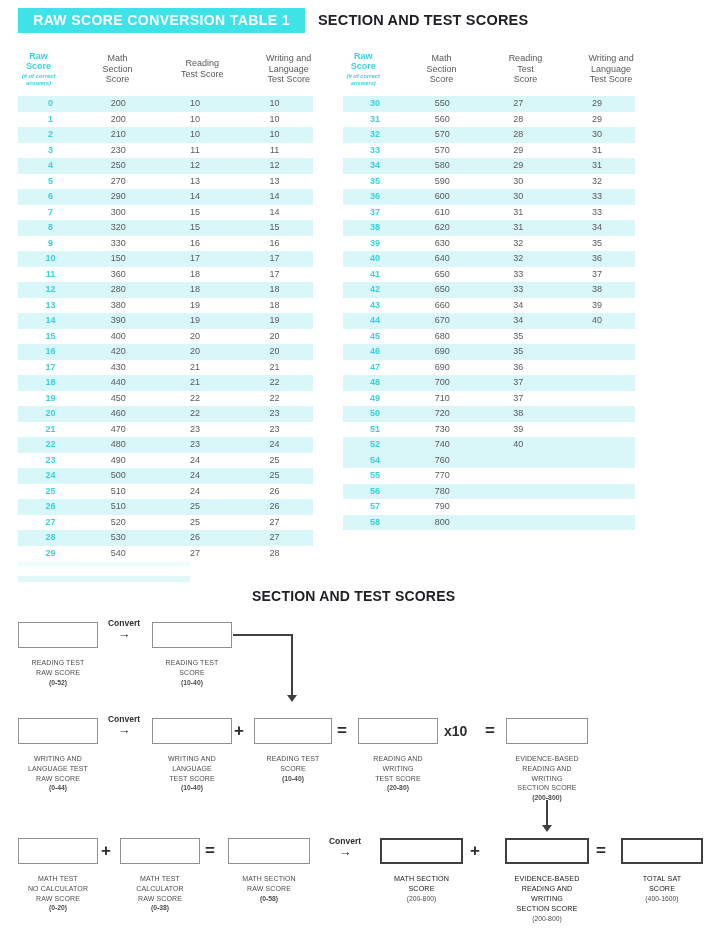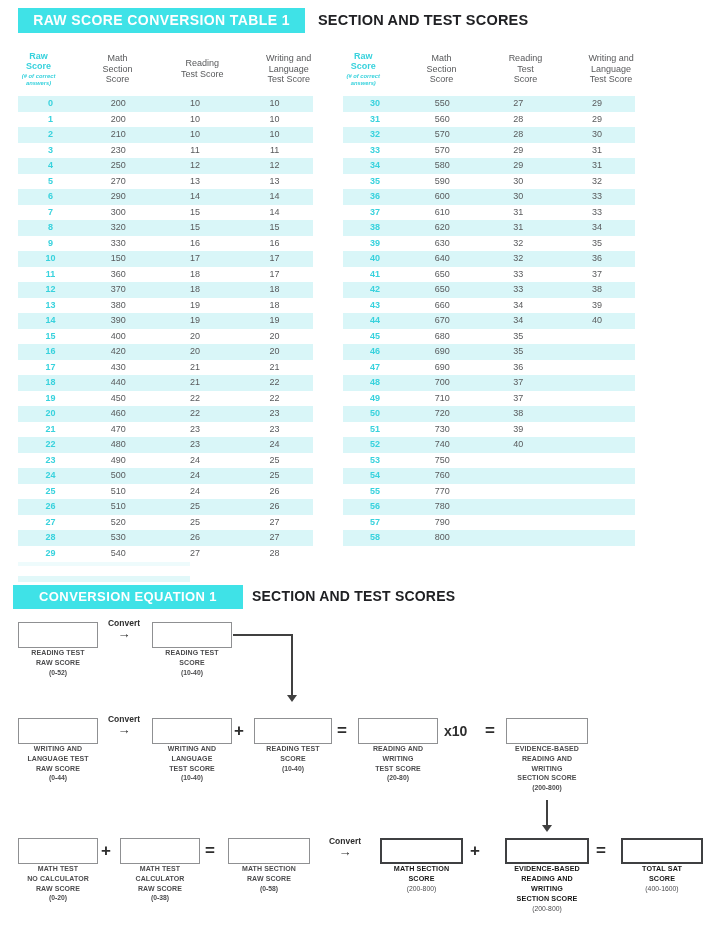--- a/index.html
+++ b/index.html
@@ -26,21 +26,21 @@
   .trow{display:flex;height:15.5px;line-height:15.5px;font-size:9px;color:#595A5C;text-align:center;}
   .trow.stripe{background:#D9F6F8;}
   .tc{display:block;}
   .tc0{width:22%;color:#38D2DD;font-weight:bold;}
   .tc1{width:24%;}.tc2{width:28%;}.tc3{width:26%;}
   .artifact{position:absolute;background:#D9F6F8;}
   
   .unit{position:absolute;text-align:center;}
   .unit .box{height:26px;border:1.5px solid #8F9092;background:#ffffff;box-sizing:border-box;}
   .unit.bold .box{border:2px solid #3F4042;}
-  .unit .lbl{margin-top:0;font-size:7px;font-weight:bold;color:#4C4C4E;
+  .unit .lbl{margin-top:10px;font-size:7px;font-weight:normal;color:#4C4C4E;
              white-space:pre-line;line-height:1.4;letter-spacing:.1px;}
   .unit.bold .lbl{color:#171717;font-size:7.2px;}
   .unit .rng{font-size:6.8px;font-weight:bold;color:#4C4C4E;line-height:1.4;}
   .unit.bold .rng{font-weight:normal;color:#4C4C4E;}
   .convert{position:absolute;width:48px;text-align:center;color:#2E2E2E;}
   .convert .clbl{font-size:8.5px;font-weight:bold;}
   .convert .carrow{font-size:13px;font-weight:bold;line-height:11px;}
   .op{position:absolute;height:26px;line-height:26px;font-size:17px;font-weight:bold;color:#2E2E2E;}
   .op.x10{font-size:14px;}
   .hline{position:absolute;height:2px;background:#404040;}
@@ -141,21 +141,21 @@
           <span class="tc tc3">17</span>
         </div>
         <div class="trow">
           <span class="tc tc0">11</span>
           <span class="tc tc1">360</span>
           <span class="tc tc2">18</span>
           <span class="tc tc3">17</span>
         </div>
         <div class="trow stripe">
           <span class="tc tc0">12</span>
-          <span class="tc tc1">370</span>
+          <span class="tc tc1">280</span>
           <span class="tc tc2">18</span>
           <span class="tc tc3">18</span>
         </div>
         <div class="trow">
           <span class="tc tc0">13</span>
           <span class="tc tc1">380</span>
           <span class="tc tc2">19</span>
           <span class="tc tc3">18</span>
         </div>
         <div class="trow stripe">
@@ -406,26 +406,20 @@
           <span class="tc tc1">730</span>
           <span class="tc tc2">39</span>
           <span class="tc tc3"></span>
         </div>
         <div class="trow stripe">
           <span class="tc tc0">52</span>
           <span class="tc tc1">740</span>
           <span class="tc tc2">40</span>
           <span class="tc tc3"></span>
         </div>
-        <div class="trow">
-          <span class="tc tc0">53</span>
-          <span class="tc tc1">750</span>
-          <span class="tc tc2"></span>
-          <span class="tc tc3"></span>
-        </div>
         <div class="trow stripe">
           <span class="tc tc0">54</span>
           <span class="tc tc1">760</span>
           <span class="tc tc2"></span>
           <span class="tc tc3"></span>
         </div>
         <div class="trow">
           <span class="tc tc0">55</span>
           <span class="tc tc1">770</span>
           <span class="tc tc2"></span>
@@ -448,21 +442,20 @@
           <span class="tc tc1">800</span>
           <span class="tc tc2"></span>
           <span class="tc tc3"></span>
         </div>
       </div>
   </div>
 
   <div class="artifact" style="left:18px;top:562px;width:172px;height:4px;opacity:.45"></div>
   <div class="artifact" style="left:18px;top:576px;width:172px;height:6px;opacity:.8"></div>
 
-  <div class="badge badge2">CONVERSION EQUATION 1</div>
   <div class="sec-title title2">SECTION AND TEST SCORES</div>
 
   <div class="unit" style="left:18px;top:622px;width:80px">
     <div class="box"></div>
     <div class="lbl">READING TEST
 RAW SCORE</div>
     <div class="rng">(0-52)</div>
   </div>
   <div class="convert" style="left:100px;top:618px">
     <div class="clbl">Convert</div>

